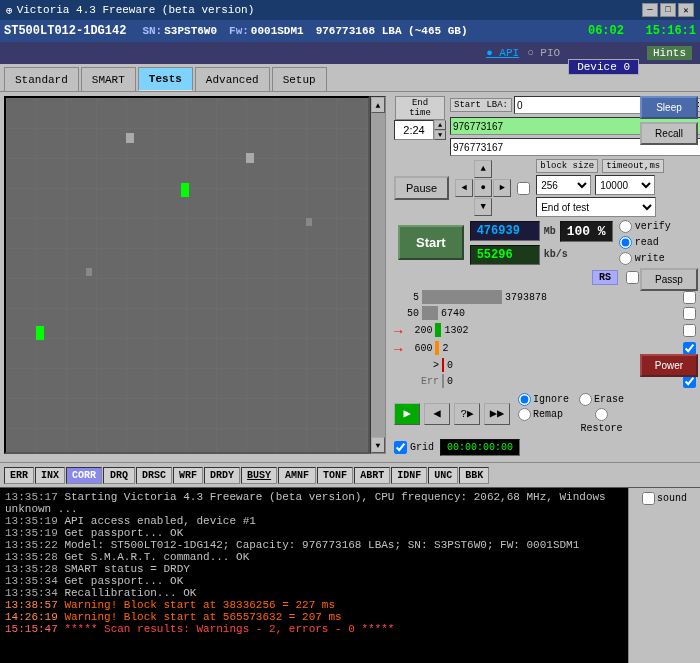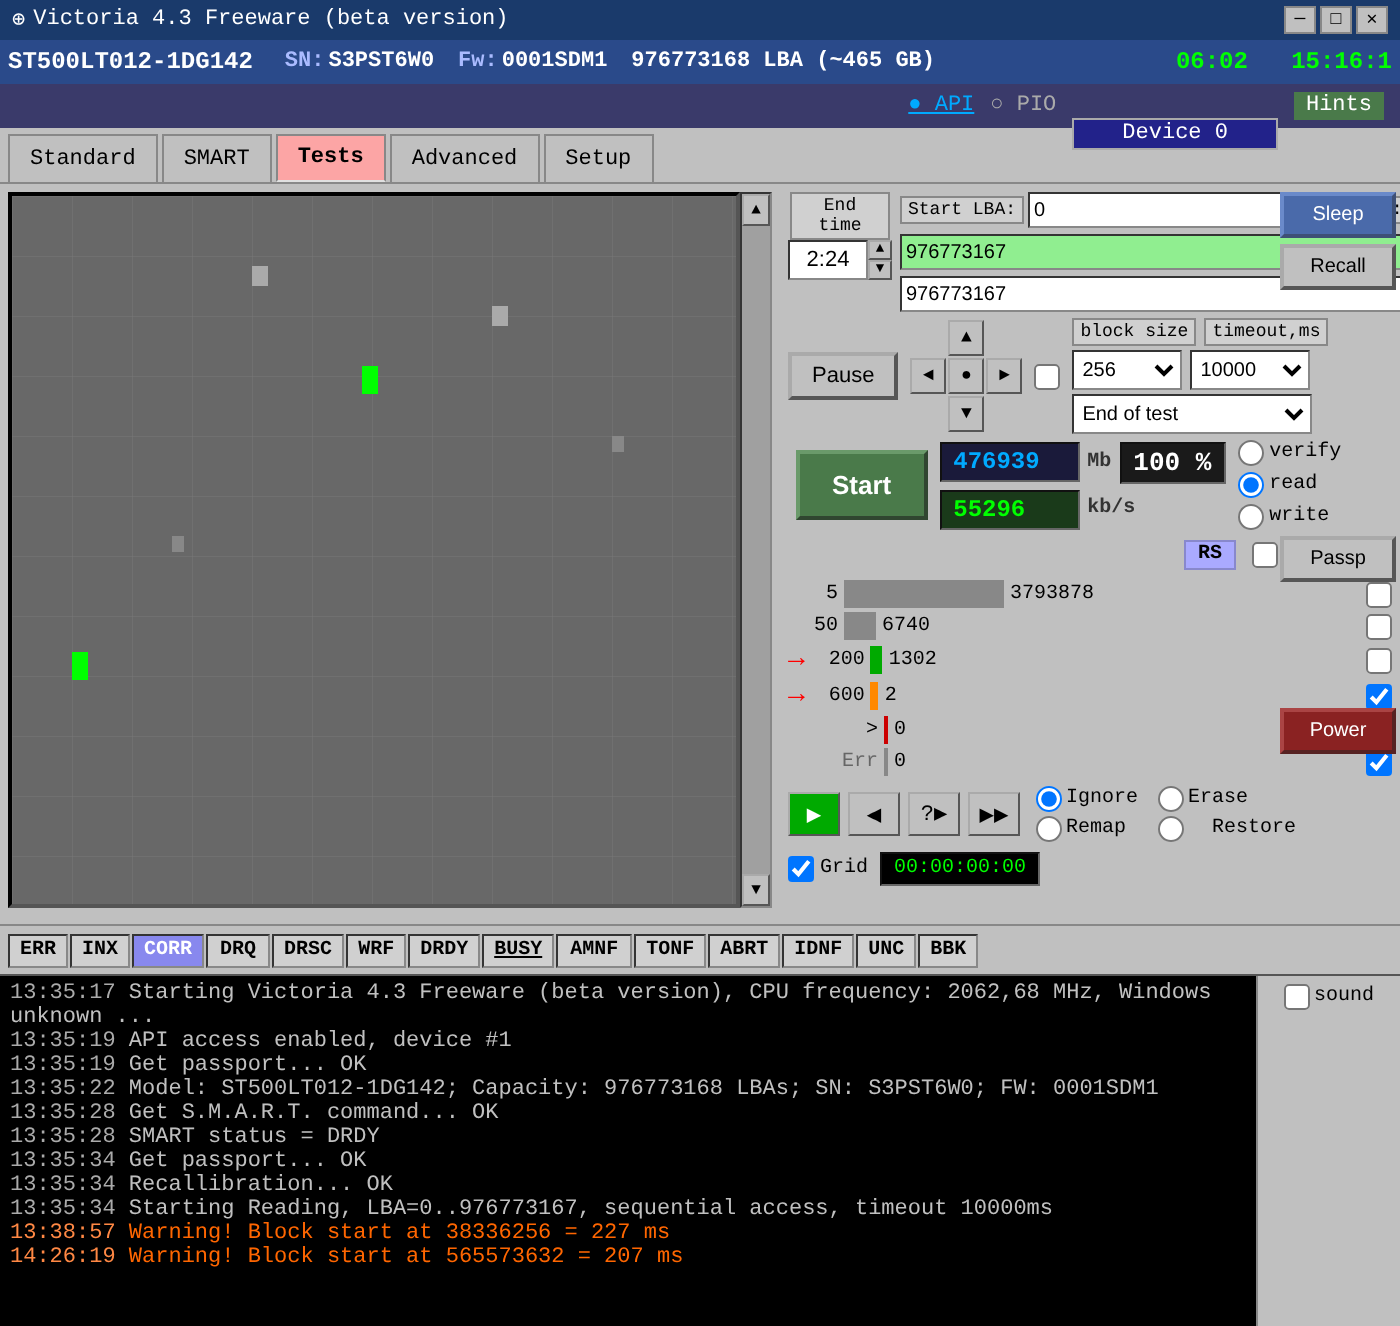--- a/index.html
+++ b/index.html
@@ -9,21 +9,21 @@
     .title-bar { background: #1a3a6b; color: white; height: 20px; display: flex; align-items: center; padding: 0 6px; font-size: 11px; }
     .title-bar-controls { margin-left: auto; display: flex; gap: 2px; }
     .title-btn { width: 16px; height: 14px; background: #c0c0c0; border: 1px solid #888; font-size: 9px; display: flex; align-items: center; justify-content: center; cursor: pointer; color: black; }
     
     
     .device-bar { background: #2a4a8a; color: white; height: 22px; display: flex; align-items: center; padding: 0 4px; font-size: 11px; font-weight: bold; }
     
     
     .tab-bar { background: #c0c0c0; height: 28px; display: flex; align-items: flex-end; padding: 0 4px; border-bottom: 1px solid #888; }
     .tab { background: #c0c0c0; border: 1px solid #888; border-bottom: none; padding: 3px 10px; font-size: 11px; cursor: pointer; margin-right: 2px; height: 24px; display: flex; align-items: center; }
-    .tab.active { background: #fca5a5; font-weight: bold; border-bottom: 1px solid #e0e0e0; }
+    .tab.active { background: #7dd3fc; font-weight: bold; border-bottom: 1px solid #e0e0e0; }
     
     
     .main { display: flex; height: 370px; background: #c0c0c0; }
     
     
     .graph-wrapper { position: relative; flex: 1; }
   </style>
 </head>
 <body>
 
@@ -47,21 +47,21 @@
   <span style="margin-left:auto; color:#00ff00; font-size:12px;">
     <span>06:02</span>
     &nbsp;
     <span>15:16:1</span>
   </span>
 </div>
 
 <div style="background:#3a3a6a; height:22px; display:flex; align-items:center; justify-content:flex-end; padding:0 8px; gap:8px;">
   <span style="color:#00aaff; font-size:11px;text-decoration:underline;">● API</span>
   <span style="color:#aaaaaa; font-size:11px;">○ PIO</span>
-  <span style="background:#22228a; border:1px solid #aaa; color:white; padding:1px 24px; font-size:11px;margin-top:28px;">Device 0</span>
+  <span style="background:#22228a; border:1px solid #aaa; color:white; padding:1px 8px; font-size:11px;margin-top:28px;">Device 0</span>
   <span style="background:#4a7a4a; color:white; padding:1px 6px; font-size:11px; cursor:pointer;">Hints</span>
 </div>
 
 <div class="tab-bar">
   <div class="tab">Standard</div>
   <div class="tab">SMART</div>
   <div class="tab active">Tests</div>
   <div class="tab">Advanced</div>
   <div class="tab">Setup</div>
 </div>
@@ -265,21 +265,21 @@
           <label style="display:flex; align-items:center; gap:2px;">
             <input type="radio" name="errmode" style="">
             <span>Remap</span>
           </label>
         </div>
         <div style="display:flex; flex-direction:column; gap:2px;">
           <label style="display:flex; align-items:center; gap:2px;">
             <input type="radio" name="errmode" style="">
             <span>Erase</span>
           </label>
-          <label style="display:flex; align-items:center; gap:14px;">
+          <label style="display:flex; align-items:center; gap:2px;flex-direction:column;">
             <input type="radio" name="errmode" style="">
             <span>Restore</span>
           </label>
         </div>
       </div>
     </div>
 
     <div style="display:flex; align-items:center; gap:6px; font-size:10px; margin-top:2px;">
       <label style="display:flex; align-items:center; gap:3px;">
         <input type="checkbox" checked="" style="">
@@ -317,23 +317,23 @@
 <div style="display:flex; height:197px;">
   <div style="flex:1; background:black; overflow-y:auto; padding:3px 5px; font-size:11px; font-family:'Courier New';">
     <div style="color:#c0c0c0;"><span style="color:#aaaaaa;">13:35:17</span>  <span>Starting Victoria 4.3 Freeware (beta version), CPU frequency: 2062,68 MHz, Windows unknown ...</span></div>
     <div style="color:#c0c0c0;"><span style="color:#aaaaaa;">13:35:19</span>  <span>API access enabled, device #1</span></div>
     <div style="color:#c0c0c0;"><span style="color:#aaaaaa;">13:35:19</span>  <span>Get passport... OK</span></div>
     <div style="color:#c0c0c0;"><span style="color:#aaaaaa;">13:35:22</span>  <span>Model: ST500LT012-1DG142; Capacity: 976773168 LBAs; SN: S3PST6W0; FW: 0001SDM1</span></div>
     <div style="color:#c0c0c0;"><span style="color:#aaaaaa;">13:35:28</span>  <span>Get S.M.A.R.T. command... OK</span></div>
     <div style="color:#c0c0c0;"><span style="color:#aaaaaa;">13:35:28</span>  <span>SMART status = DRDY</span></div>
     <div style="color:#c0c0c0;"><span style="color:#aaaaaa;">13:35:34</span>  <span>Get passport... OK</span></div>
     <div style="color:#c0c0c0;"><span style="color:#aaaaaa;">13:35:34</span>  <span>Recallibration... OK</span></div>
-    <div style="color:#c0c0c0;"><span style="color:#aaaaaa;">13:35:34</span>  <span>Starting Reading, LBA=0..976773167, sequential access, timeout 10000ms</span></div>
     <div style="color:#ff6600;"><span style="color:#ff8844;">13:38:57</span>  <span>Warning! Block start at 38336256 = 227 ms</span></div>
     <div style="color:#ff6600;"><span style="color:#ff8844;">14:26:19</span>  <span>Warning! Block start at 565573632 = 207 ms</span></div>
+    <div style="color:#ff4444;"><span style="color:#ff6666;">15:15:47</span>  <span>***** Scan results: Warnings - 2, errors - 0 *****</span></div>
   </div>
 
   <div style="width:72px; background:#c0c0c0; border-left:1px solid #888; display:flex; flex-direction:column; align-items:center; padding:4px 2px; gap:4px; font-size:10px;">
     <label style="display:flex; align-items:center; gap:2px; font-size:10px;">
       <input type="checkbox" style="">
       <span>sound</span>
     </label>
 
   </div>
 </div>

